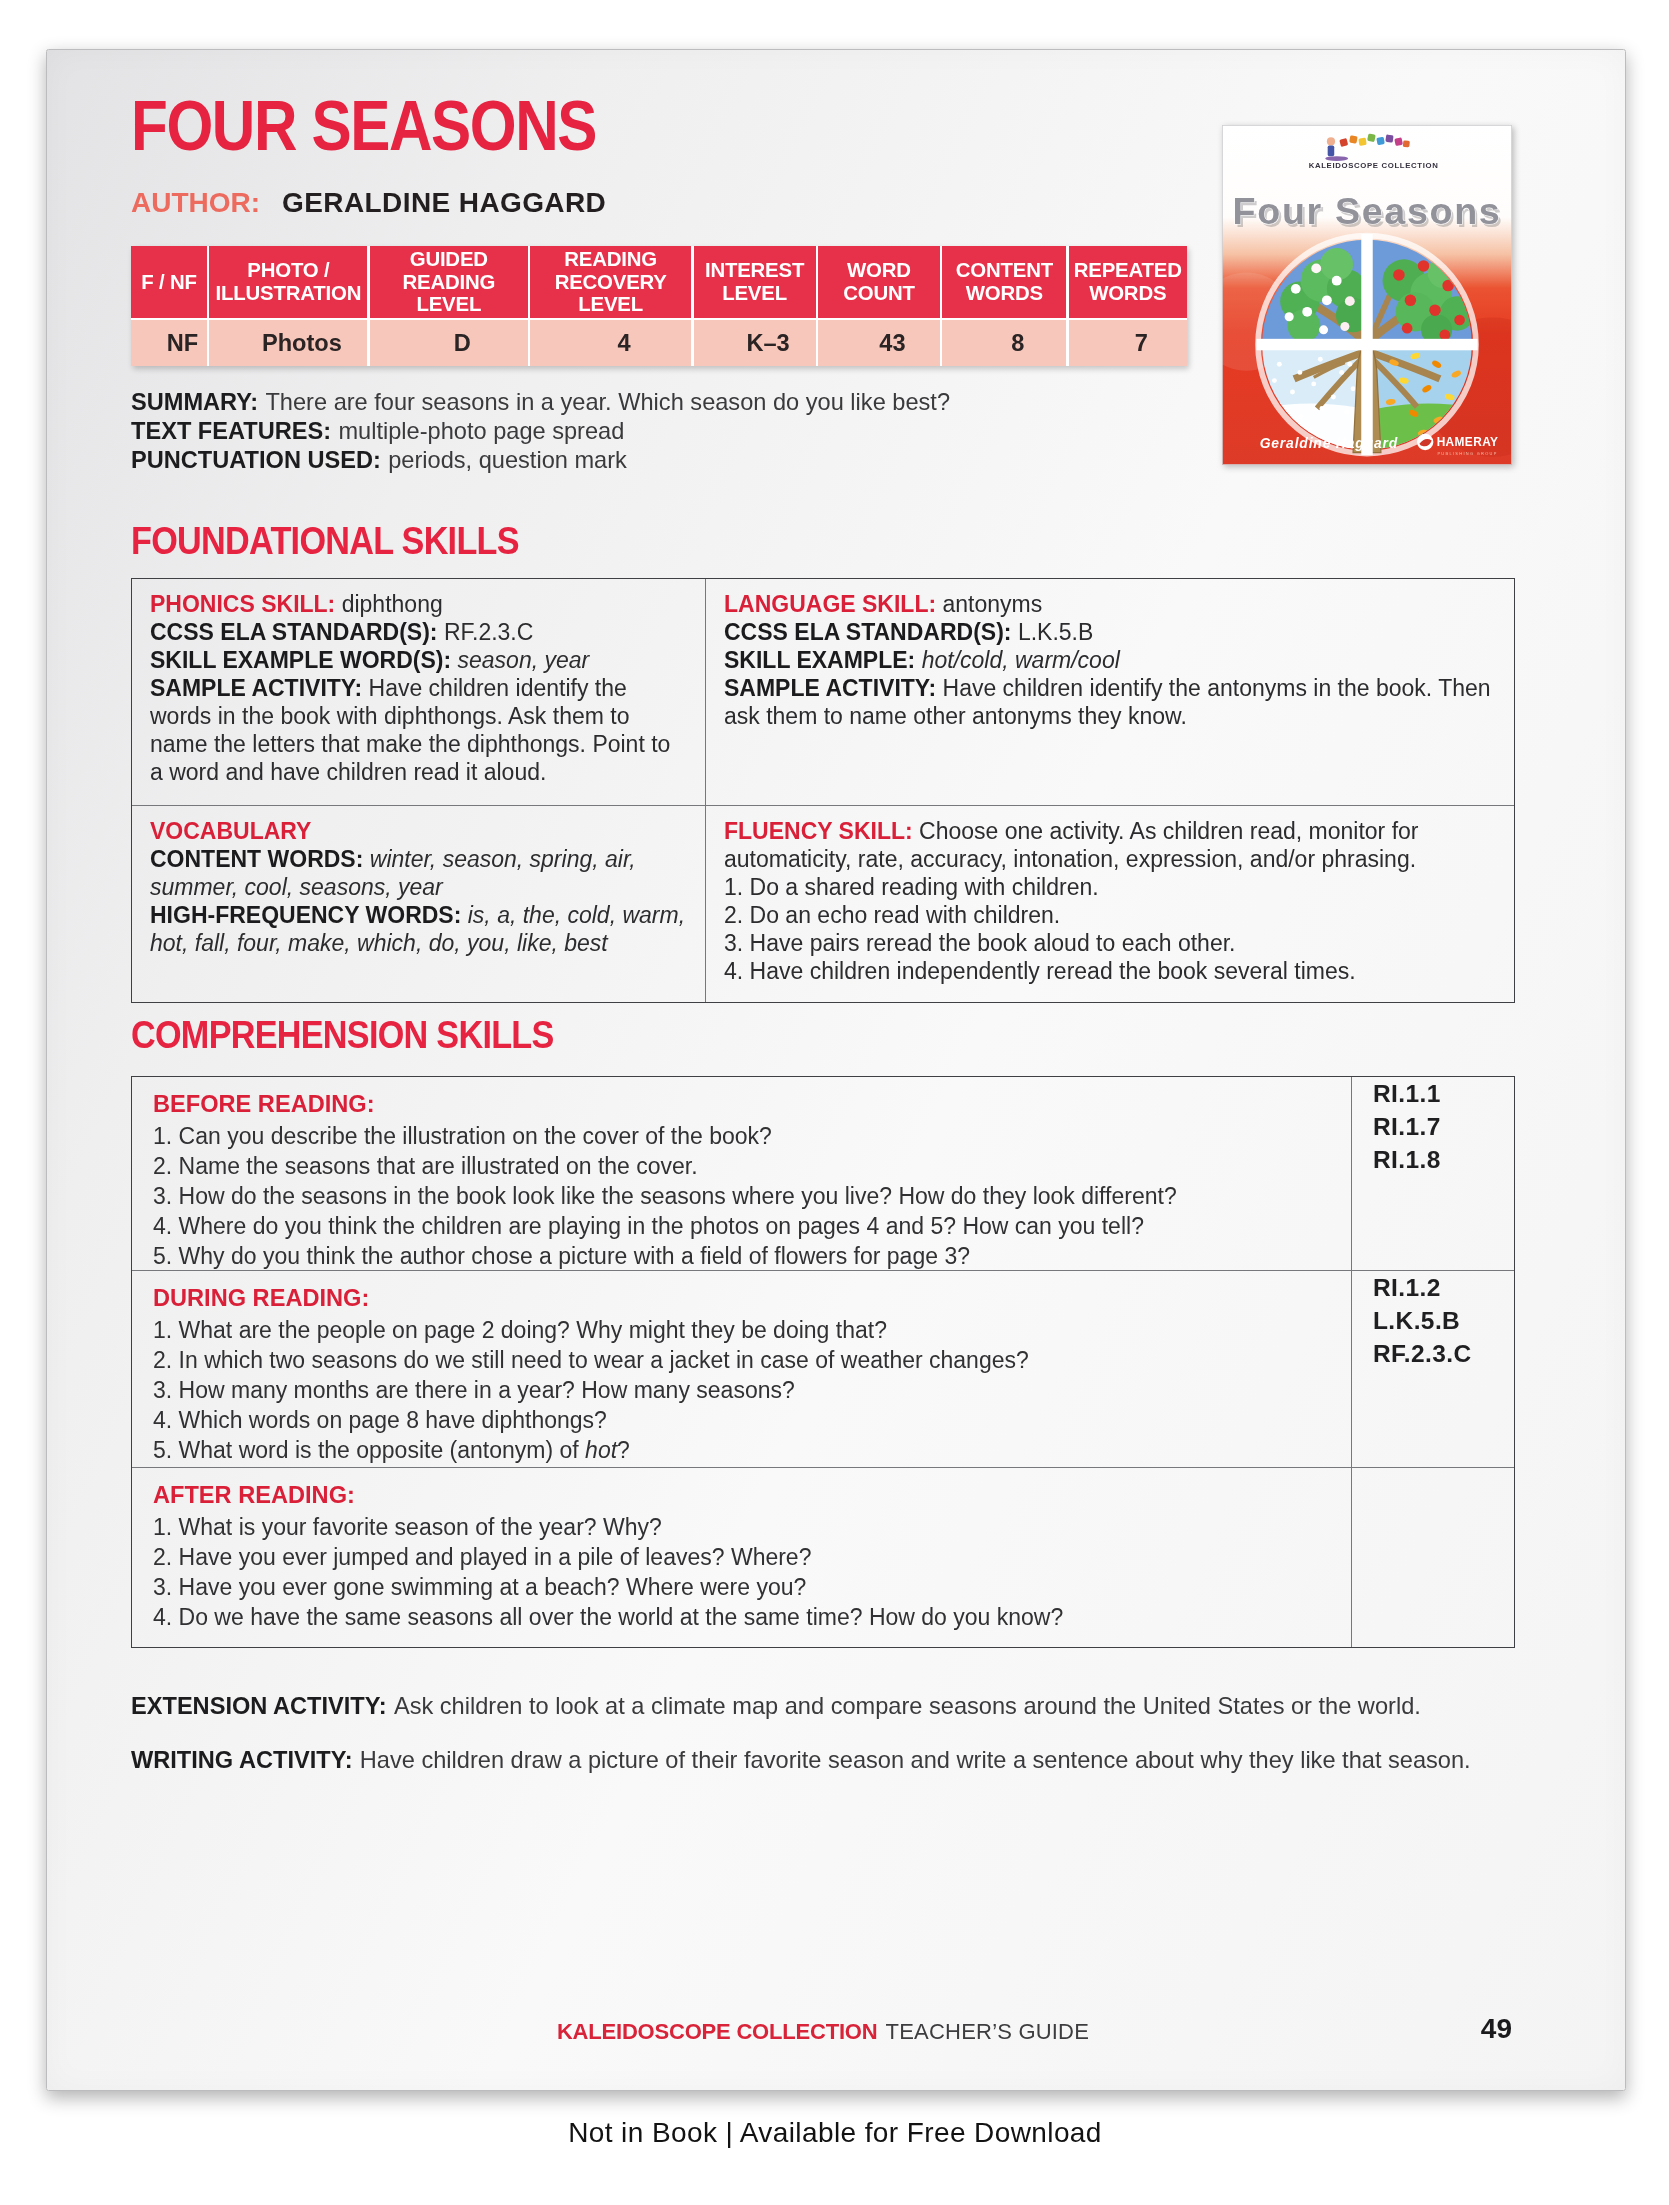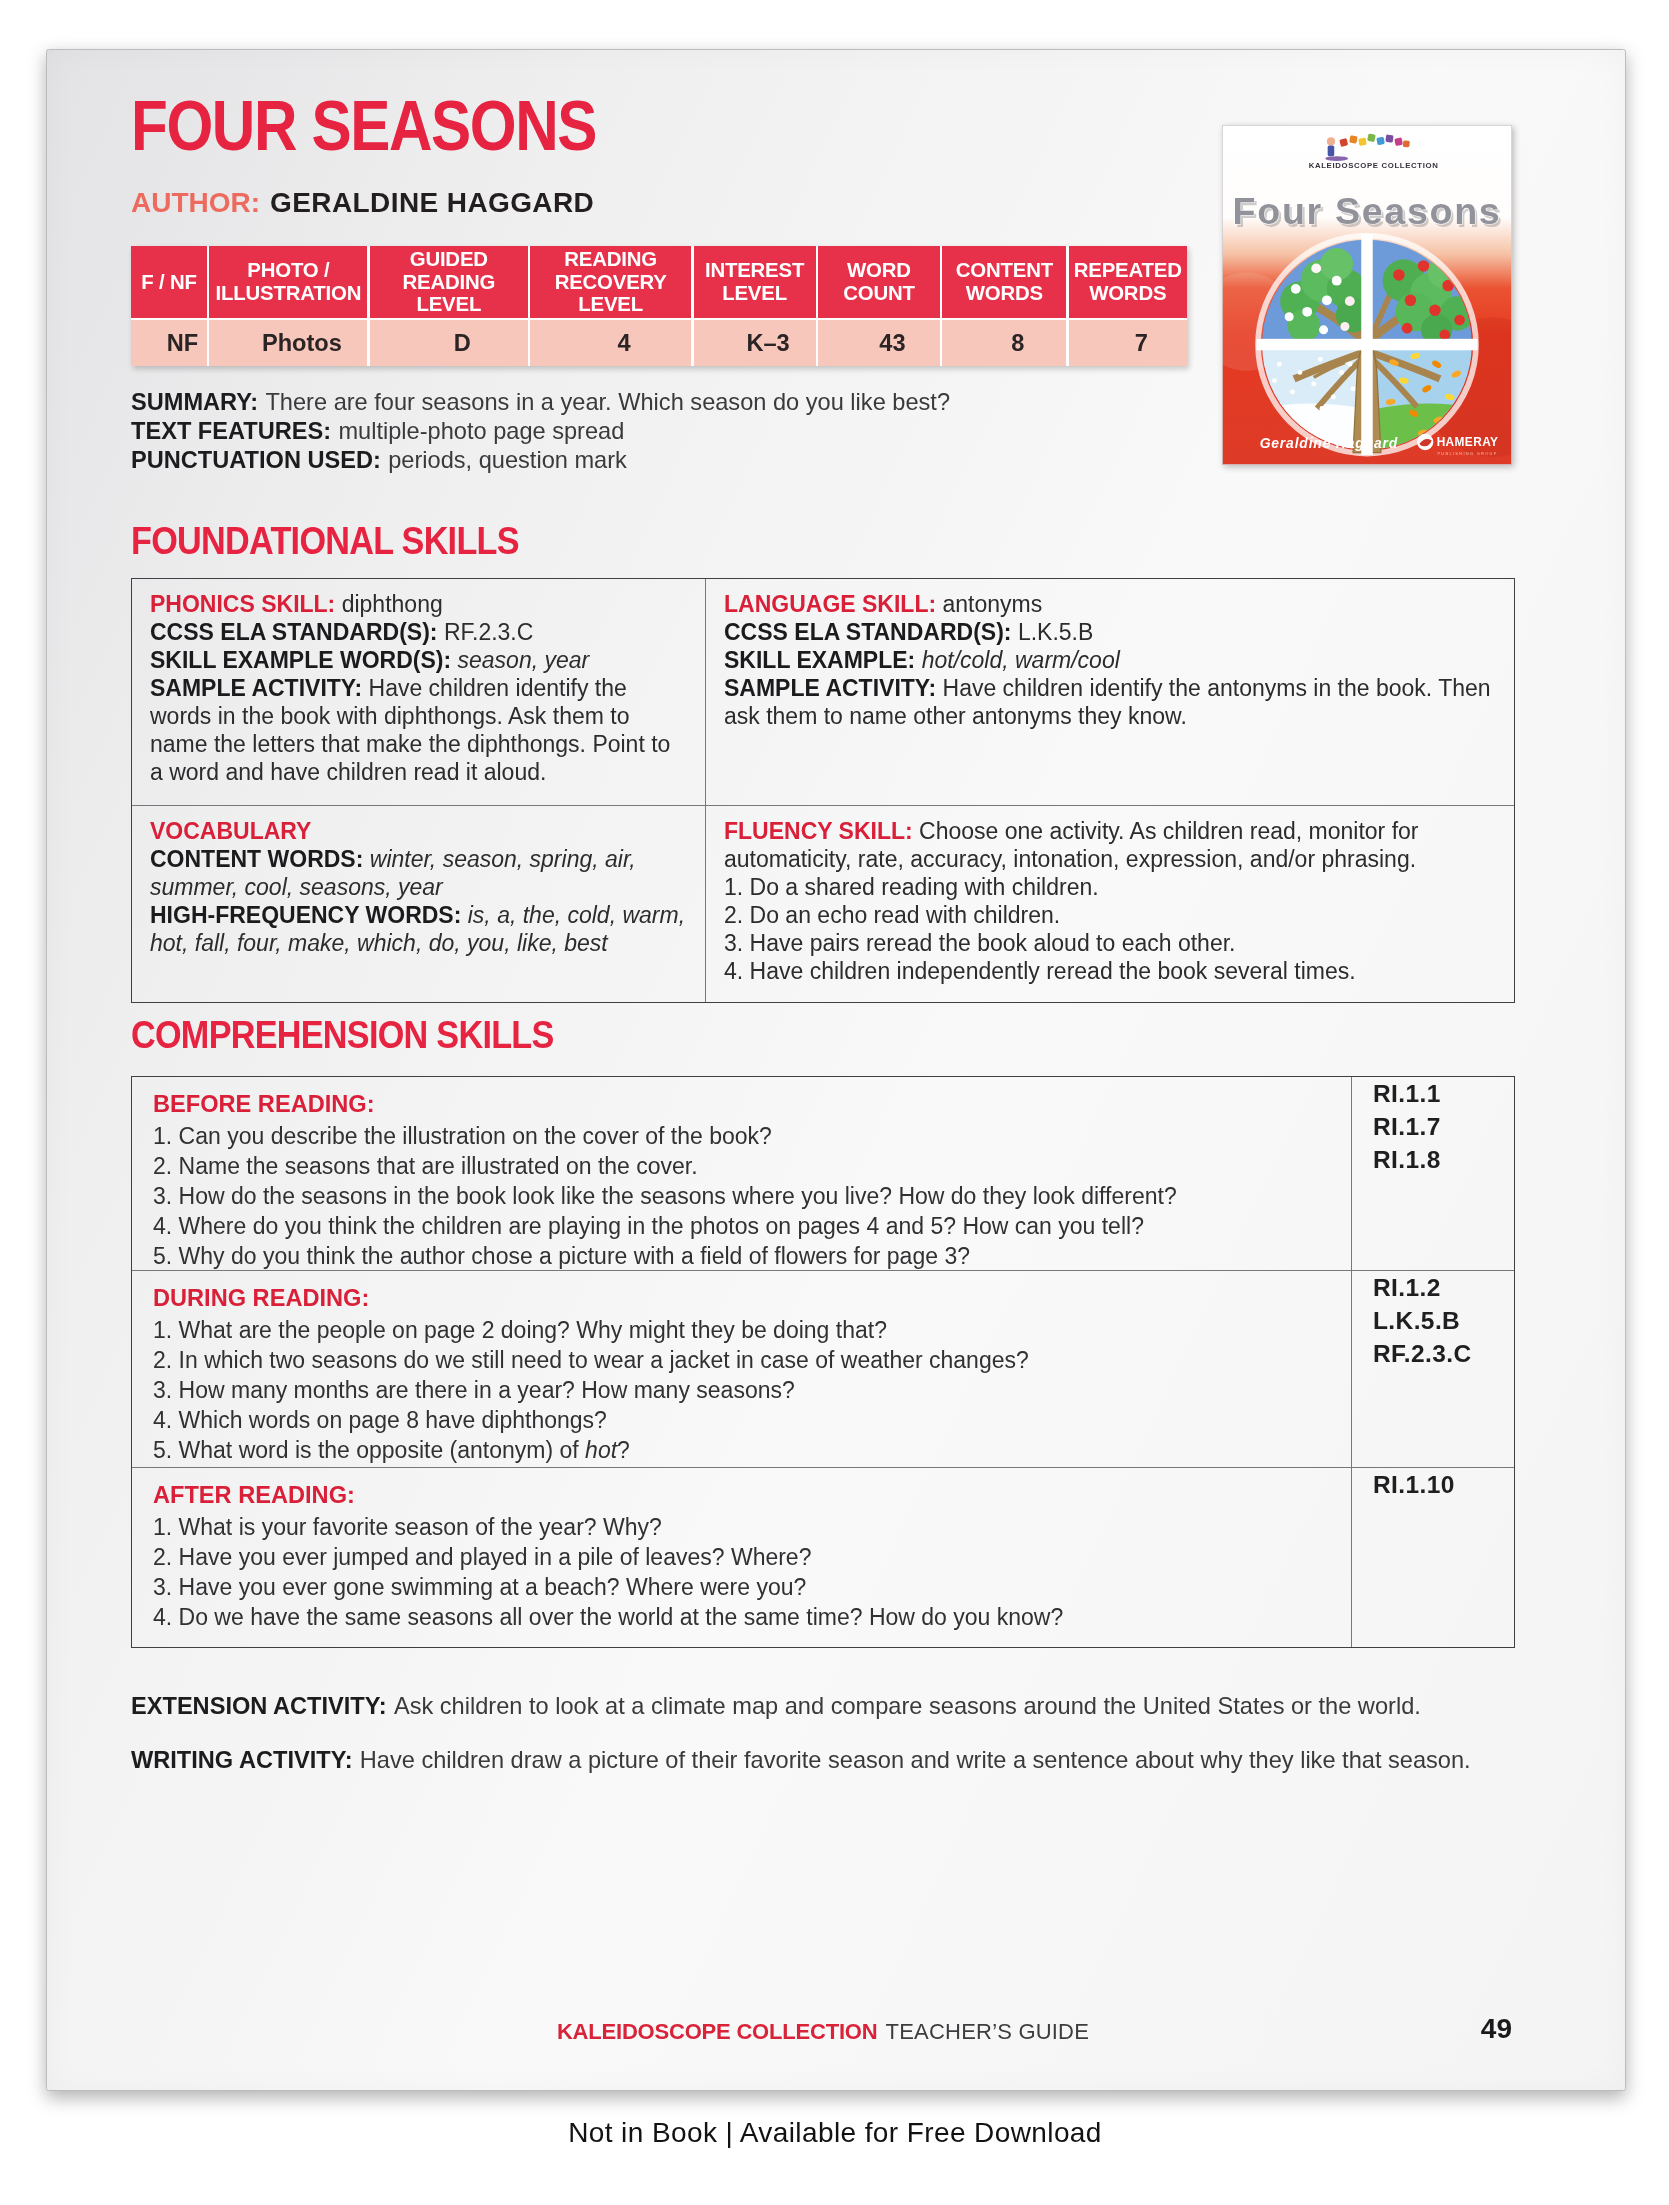--- a/index.html
+++ b/index.html
@@ -6,21 +6,21 @@
   .canvas{position:relative;width:1670px;height:2205px;background:#ffffff;overflow:hidden;
           font-family:"Liberation Sans","DejaVu Sans",sans-serif;color:#2c2c2e;}
   .paper{position:absolute;left:46px;top:49px;width:1578px;height:2040px;
          background:linear-gradient(115deg,#e3e3e5 0%,#efeff0 22%,#f9f9fa 55%,#f4f4f5 100%);
          border:0.8px solid #bcbcbe;border-radius:2.4px;
          box-shadow:0 6.5px 18px rgba(0,0,0,0.30), inset 0 0 33px rgba(0,0,0,0.03);}
   
   .title{position:absolute;left:84px;top:36px;margin:0;font-size:70px;font-weight:800;
          letter-spacing:-1.6px;color:#e62340;transform:scaleX(0.86);transform-origin:left top;white-space:nowrap;}
   .author-line{position:absolute;left:84px;top:137px;font-size:28px;font-weight:800;white-space:nowrap;}
-  .author-label{color:#ec6a5e;margin-right:10px;}
+  .author-label{color:#ec6a5e;margin-right:22px;}
   .author-name{color:#231f20;letter-spacing:0.4px;}
   
   .stats{position:absolute;left:84px;top:196px;background:#ffffff;
          box-shadow:2.4px 3.3px 5.7px rgba(0,0,0,0.20);}
   .stats-grid{display:grid;grid-template-columns:76px 158px 158px 161px 122px 122px 124px 118px;
               grid-auto-rows:72px 46px;gap:2.4px;background:#ffffff;}
   .stat-h{background:#e73049;color:#ffffff;display:flex;align-items:center;justify-content:center;
           text-align:center;font-weight:700;font-size:20.4px;line-height:1.12;letter-spacing:-0.2px;padding:0 8.2px;}
   .stat-v{background:#f6c7ba;color:#2b2425;display:flex;align-items:center;justify-content:center;
           font-weight:700;font-size:23.6px;padding-left:27px;}
@@ -331,23 +331,20 @@
 
       <div class="comp-q bR">
         <div class="comp-title">AFTER READING:</div>
         <div>
             <div class="q-line">1. What is your favorite season of the year? Why?</div>
             <div class="q-line">2. Have you ever jumped and played in a pile of leaves? Where?</div>
             <div class="q-line">3. Have you ever gone swimming at a beach? Where were you?</div>
             <div class="q-line">4. Do we have the same seasons all over the world at the same time? How do you know?</div>
           </div>
       </div>
-      <div class="comp-std">
-          <div class="std-line">RI.1.10</div>
-        </div>
     </div>
 
     <div class="activity act-0">
       <span class="lbl">EXTENSION ACTIVITY:</span><span>Ask children to look at a climate map and compare seasons around the United States or the world.</span>
     </div>
     <div class="activity act-1">
       <span class="lbl">WRITING ACTIVITY:</span><span>Have children draw a picture of their favorite season and write a sentence about why they like that season.</span>
     </div>
 
     <div class="footer">

